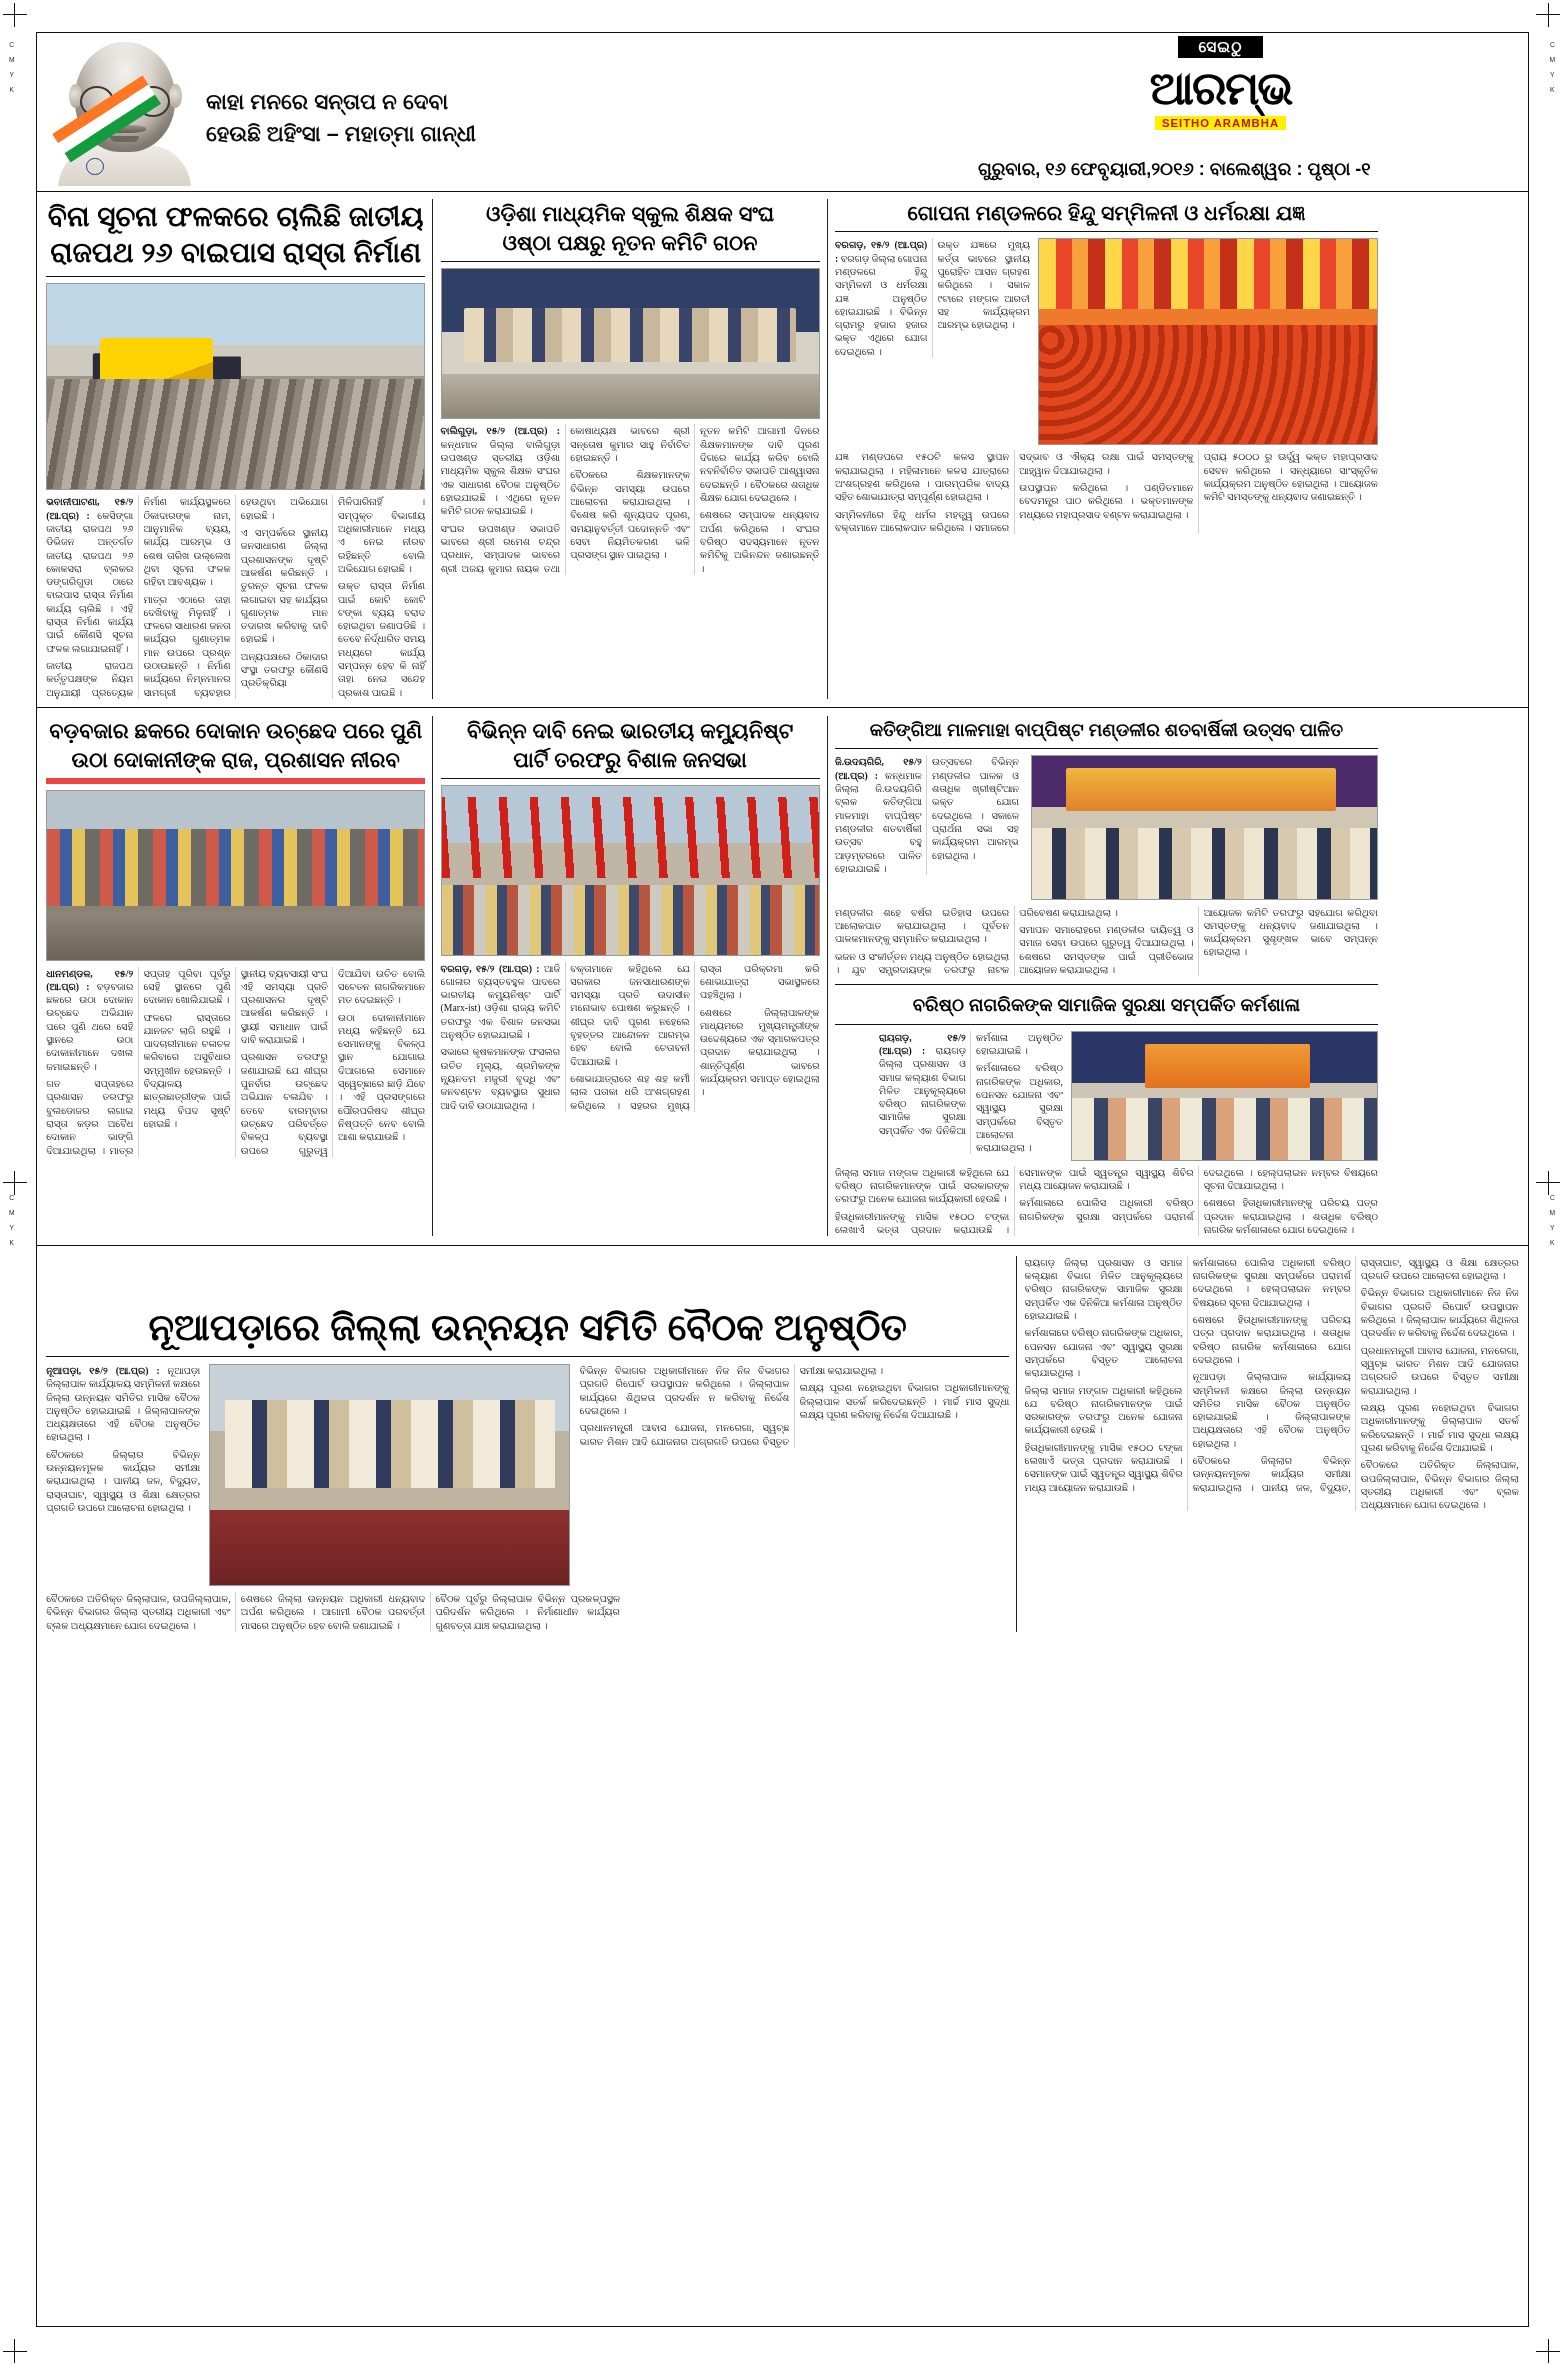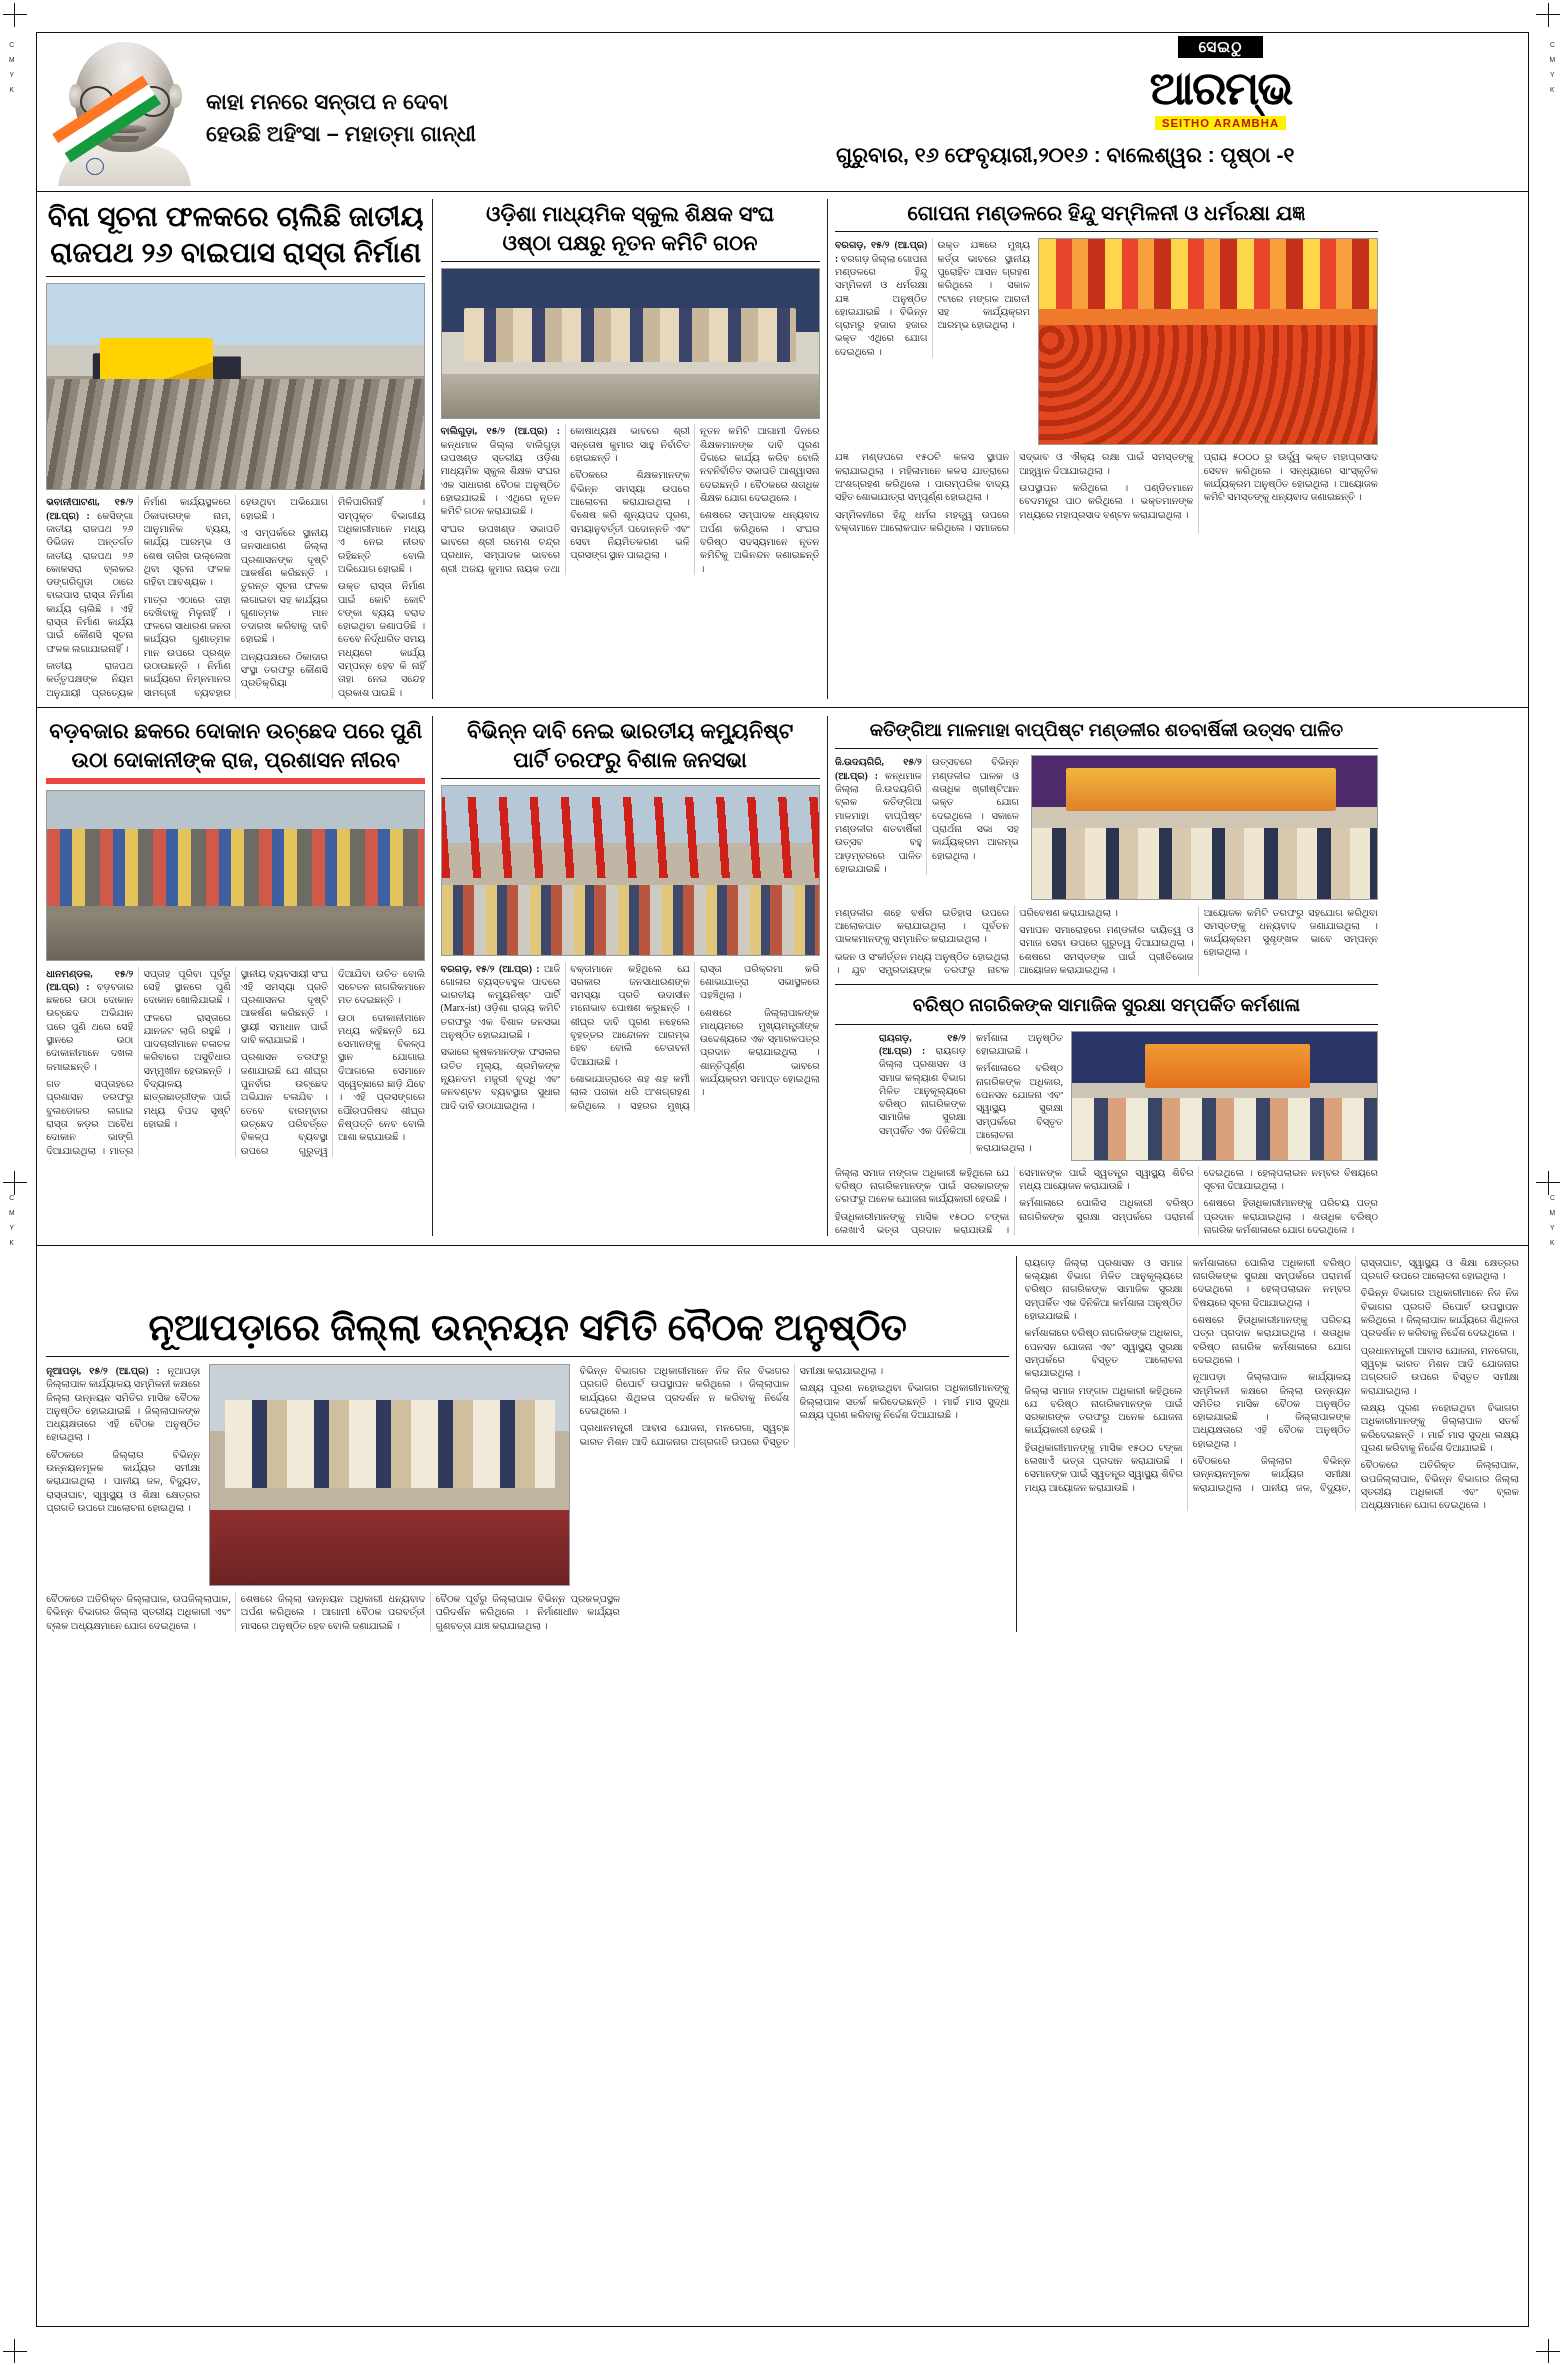--- a/index.html
+++ b/index.html
@@ -45,22 +45,22 @@
   .g-chakra{position:absolute;left:38px;top:121px;width:15.4px;height:15.4px;border:1.5px solid #1a3e8c;border-radius:50%;}
   .quote{position:absolute;left:169px;top:53px;width:563px;}
   .quote div{font-family:"Liberation Sans",sans-serif;font-weight:bold;font-size:21.5px;line-height:32px;color:#0b0b0b;}
   .logo-block{position:absolute;right:123px;top:3.1px;width:369px;text-align:center;}
   .logo-top{display:inline-block;background:#000;color:#fff;font-family:"Liberation Sans",sans-serif;
             font-weight:bold;font-size:15.4px;letter-spacing:1px;padding:2.6px 20.5px 3.6px;line-height:1;}
   .logo-main{font-family:"Liberation Sans",sans-serif;font-weight:bold;font-size:46px;line-height:64px;
              letter-spacing:-2px;color:#000;margin-top:-2px;}
   .logo-en{display:inline-block;background:#ffef00;color:#c0151b;font-family:"Liberation Sans",sans-serif;
            font-weight:bold;font-size:11.3px;letter-spacing:1px;padding:1px 7.2px;margin-top:-7.2px;}
-  .dateline{position:absolute;left:799px;right:15.4px;top:110px;text-align:left;
-            font-family:"Liberation Sans",sans-serif;font-weight:bold;font-size:21px;color:#000;}
+  .dateline{position:absolute;left:799px;right:15.4px;top:126px;text-align:center;
+            font-family:"Liberation Sans",sans-serif;font-weight:bold;font-size:18px;color:#000;}
   .band{display:flex;}
   .vrule{width:0;border-left:0.5px solid #222;margin:0 7.2px;}
   .hl{font-family:"Liberation Sans",sans-serif;font-weight:bold;color:#000;text-align:center;}
   .hl-1{font-size:28px;line-height:36px;}
   .hl-2{font-size:21px;line-height:29px;}
   .hl-3{font-size:20.5px;line-height:28px;}
   .hl-big{font-size:37px;line-height:47px;margin-top:48px;}
   .hl-wide{font-size:18px;line-height:28px;}
   .cols{column-gap:10.2px;column-rule:0.5px solid #cfcfcf;
         font-size:9.7px;line-height:13.3px;text-align:justify;color:#111;}

